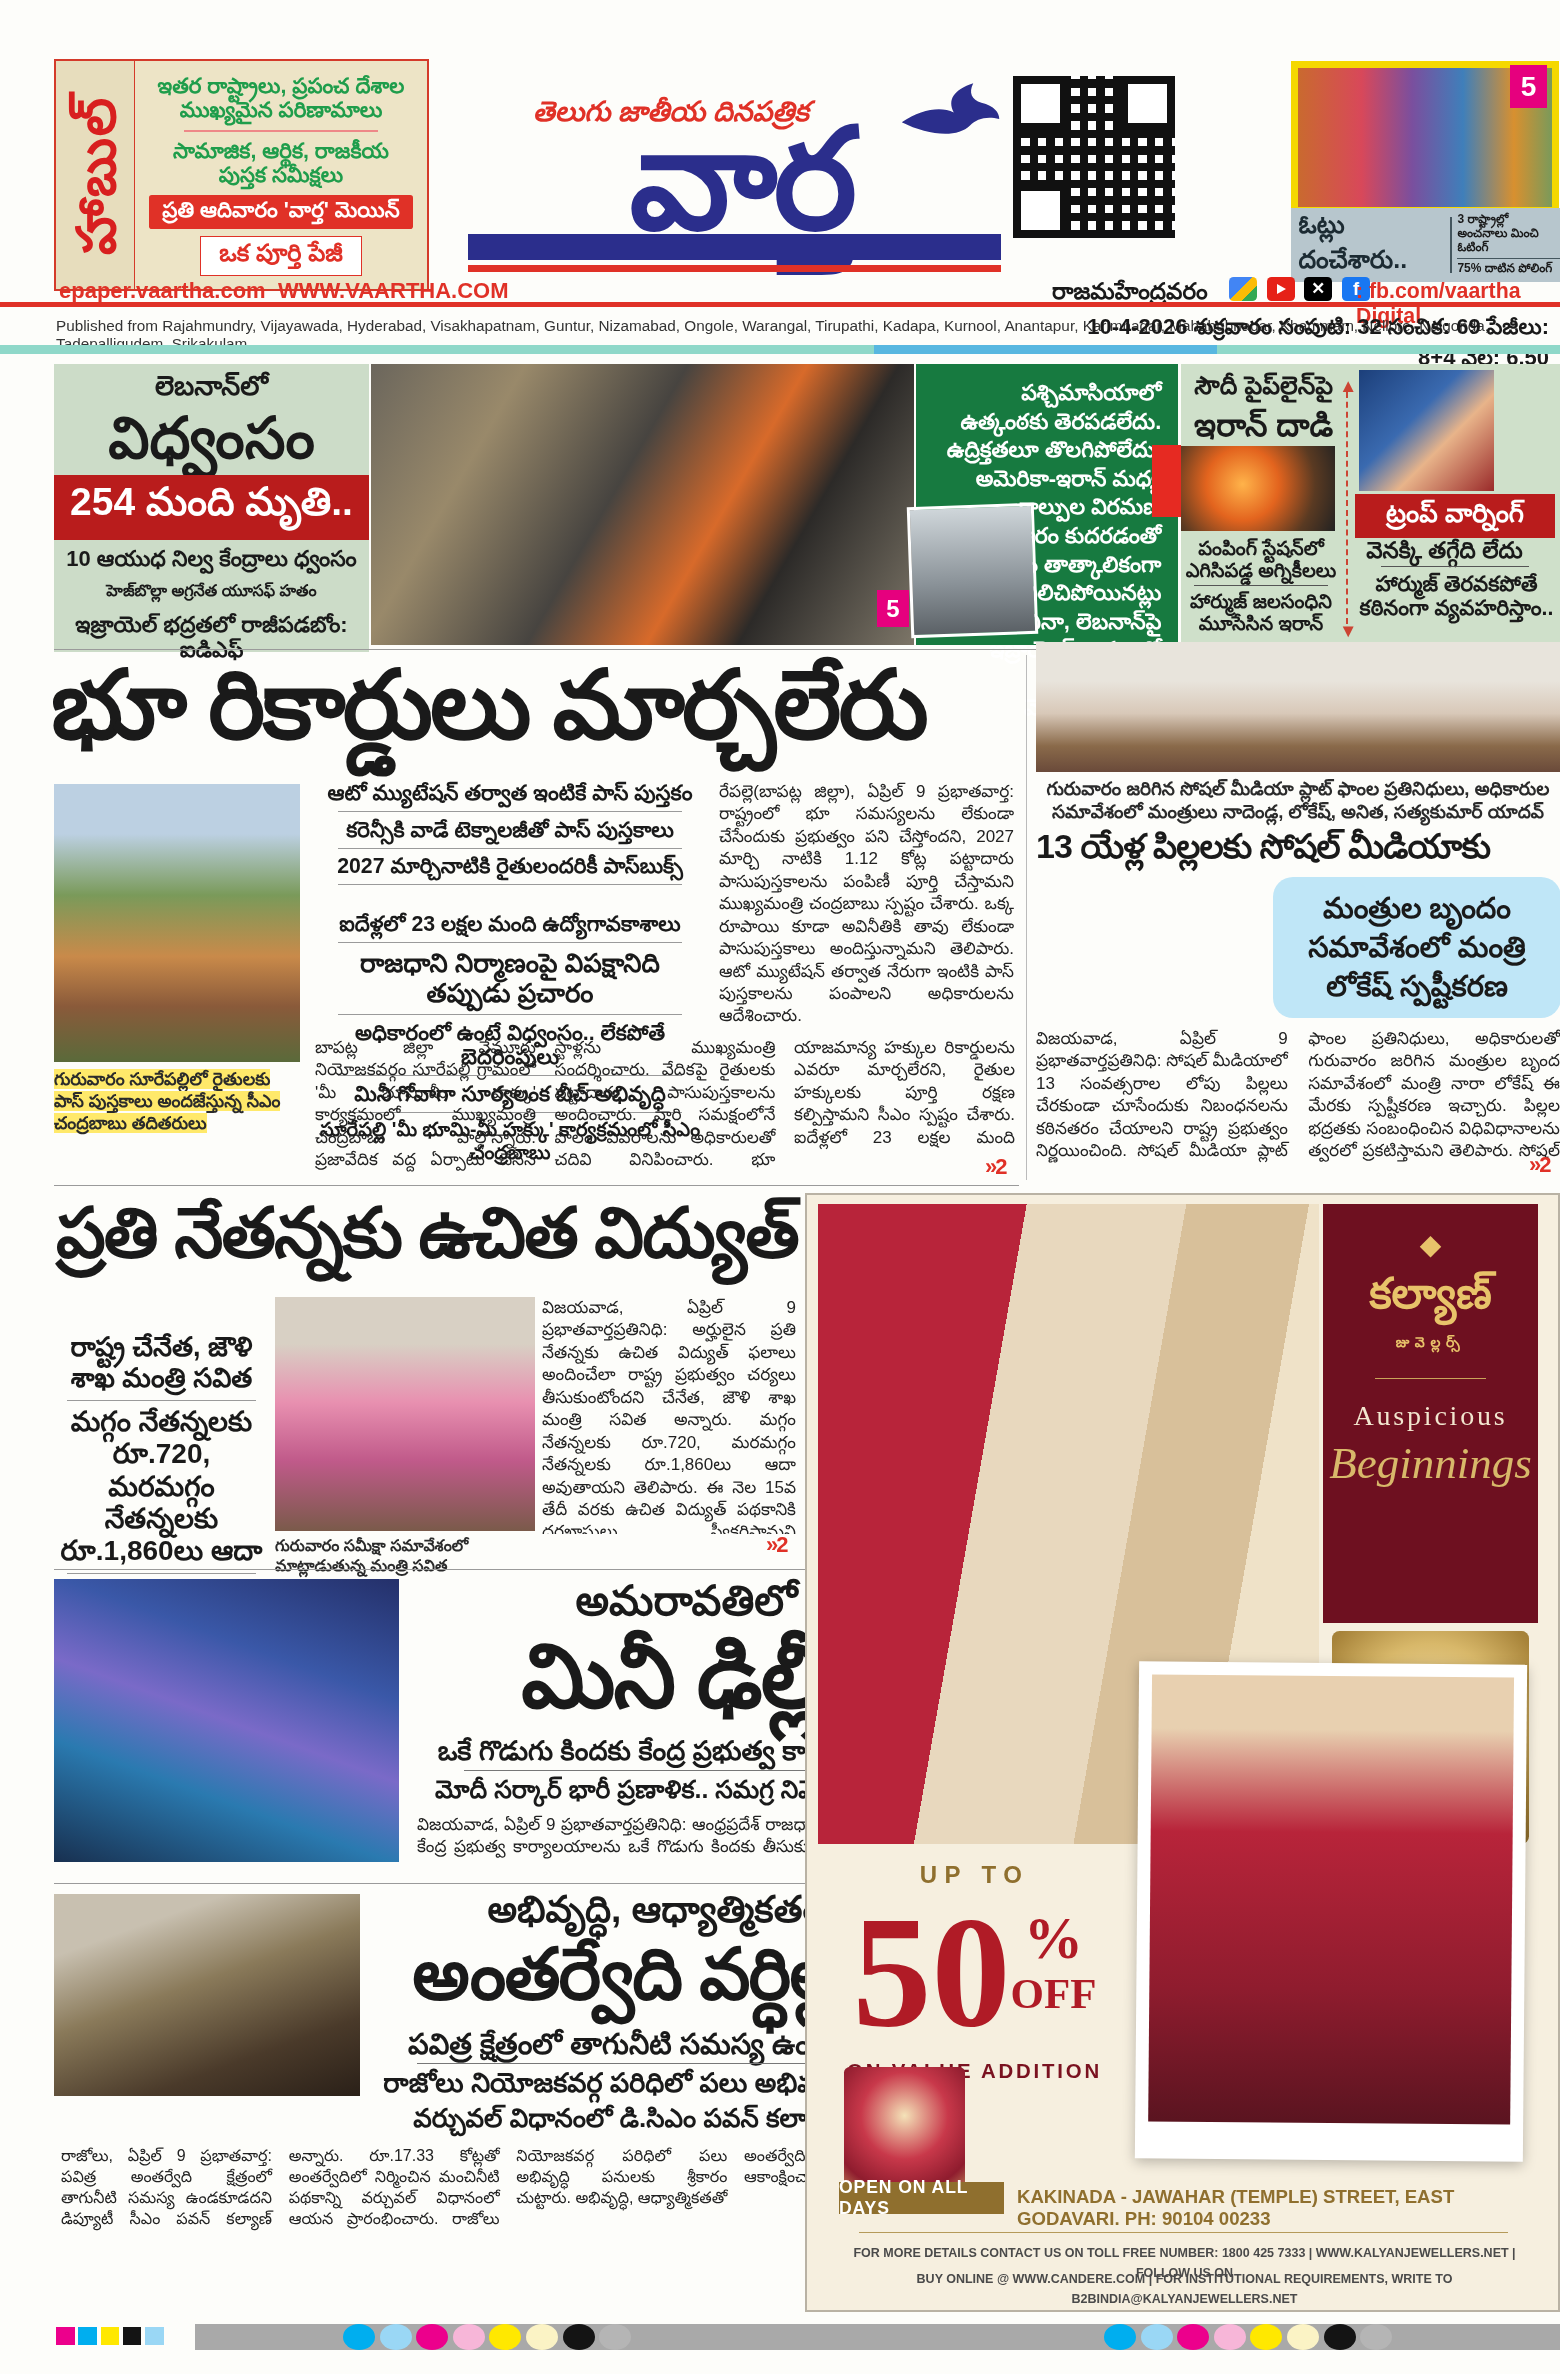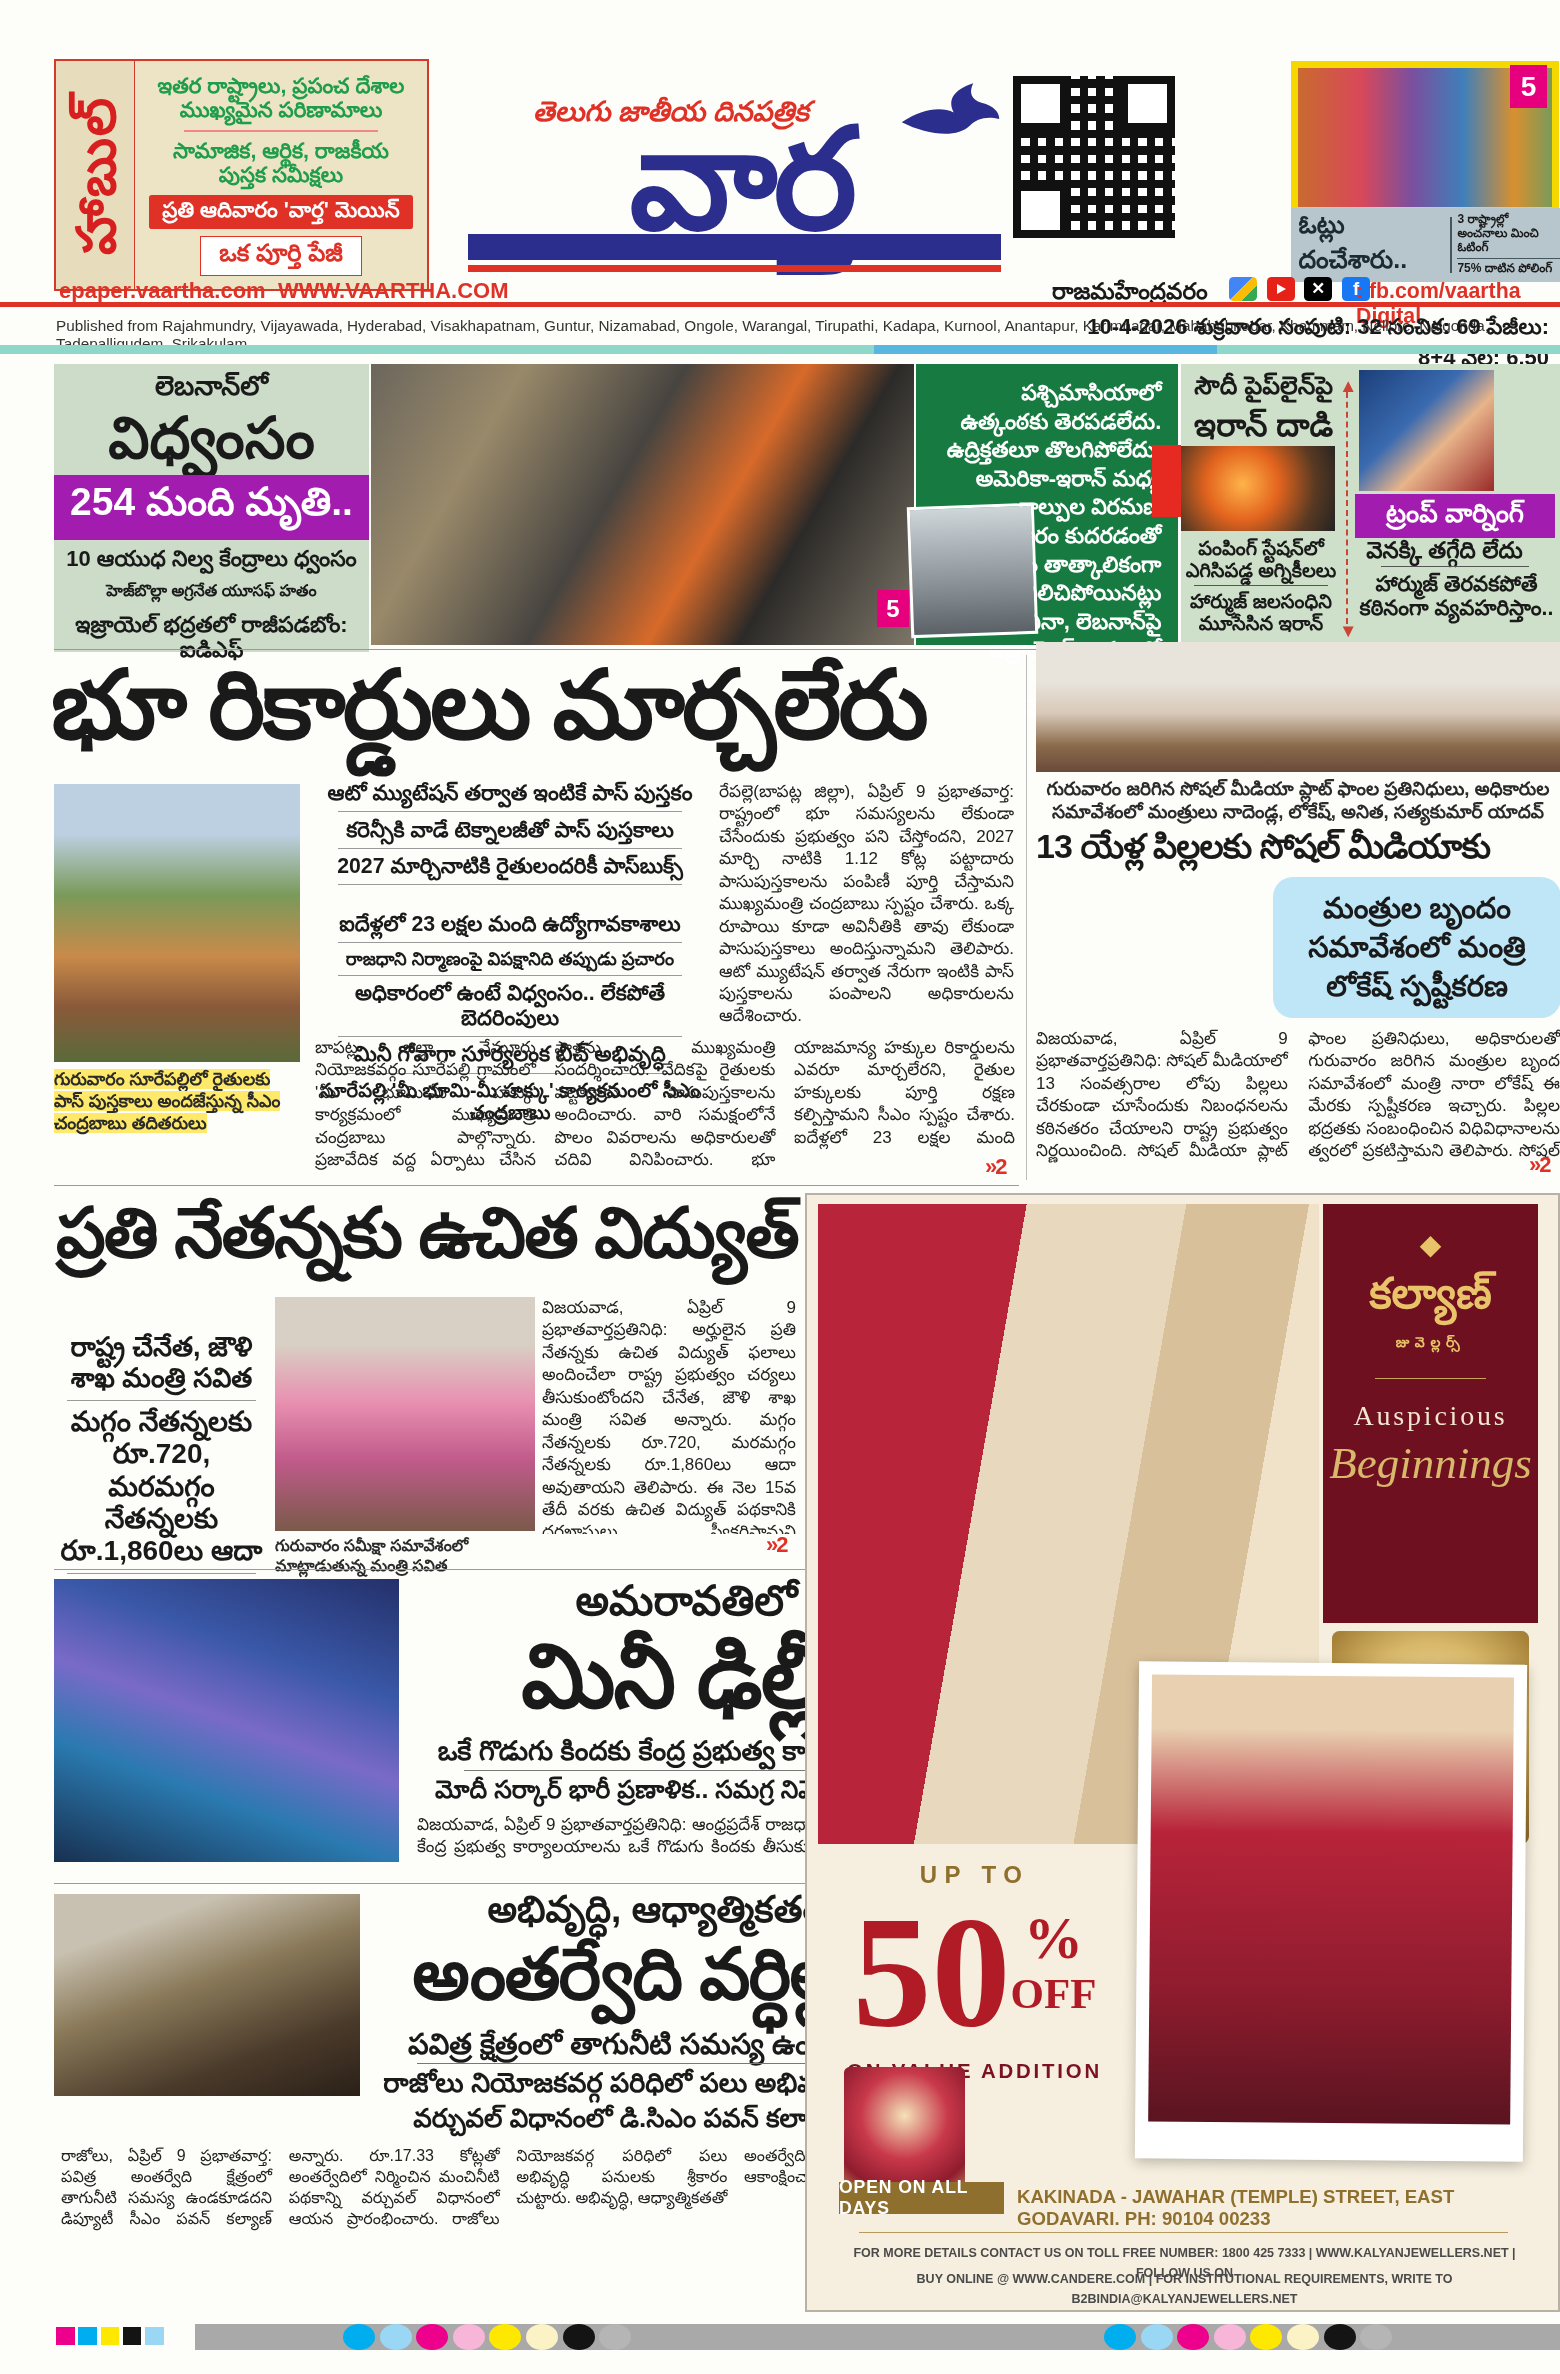--- a/index.html
+++ b/index.html
@@ -35,21 +35,21 @@
   .badge5{background:#e6007e;color:#fff;font-weight:900;font-size:28px;display:flex;align-items:center;justify-content:center;}
   .icon{display:inline-block;width:28px;height:24px;border-radius:4.6px;vertical-align:middle;margin:0 2.8px;position:relative;}
   .ic-yt{background:#e62117;}
   .ic-yt:after{content:"";position:absolute;left:10.2px;top:6.5px;border-left:9.3px solid #fff;border-top:5.6px solid transparent;border-bottom:5.6px solid transparent;}
   .ic-x{background:#000;color:#fff;font-weight:900;font-size:16.7px;text-align:center;line-height:24px;}
   .ic-fb{background:#1877f2;color:#fff;font-weight:900;font-size:18.6px;text-align:center;line-height:24px;}
   .ic-gn{background:linear-gradient(135deg,#4285f4 45%,#fbbc05 45% 70%,#34a853 70%);}
   .segbar{background:linear-gradient(90deg,#8fd8c9 0 56%,#58b7e0 56% 78%,#8fd8c9 78%);}
   
   .panelA{background:#ccdcc8;display:flex;flex-direction:column;align-items:center;padding-top:7.4px;}
-  .redbar{background:#a21caf;color:#fff;}
+  .redbar{background:#b91c1c;color:#fff;}
   .panelB{background:#177a40;color:#fff;padding:15px 16.7px;}
   .panelC{background:#cfe0ca;}
   .dotline{border-left:2.8px dashed #cc4433;}
   .subline{font-weight:bold;text-align:center;line-height:1.15;}
   .capt{font-weight:bold;color:#2b2b2b;line-height:1.25;}
   .bluebox{background:#bfe6f7;border-radius:20px;display:flex;align-items:center;justify-content:center;}
   .hl{background:#ffe96a;}
   .bodytx{font-size:17px;line-height:1.32;color:#222;}
   
   .ad{background:#f6efdf;border:2.8px solid #b9b2a4;}
@@ -177,21 +177,21 @@
 
   <div class="abs" style="left:315px;top:781px;width:390px;">
     <div class="subline" style="font-size:21.3px;">ఆటో మ్యుటేషన్ తర్వాత ఇంటికే పాస్ పుస్తకం</div>
     <div class="rule" style="width:88%;"></div>
     <div class="subline" style="font-size:21.3px;">కరెన్సీకి వాడే టెక్నాలజీతో పాస్ పుస్తకాలు</div>
     <div class="rule" style="width:88%;"></div>
     <div class="subline" style="font-size:21.3px;">2027 మార్చినాటికి రైతులందరికీ పాస్‌బుక్స్</div>
     <div class="rule" style="width:88%;"></div>
     <div class="subline" style="font-size:21.3px;margin-top:27px;">ఐదేళ్లలో 23 లక్షల మంది ఉద్యోగావకాశాలు</div>
     <div class="rule" style="width:88%;"></div>
-    <div class="subline" style="font-size:18px;">రాజధాని నిర్మాణంపై విపక్షానిది తప్పుడు ప్రచారం</div>
+    <div class="subline" style="font-size:26px;">రాజధాని నిర్మాణంపై విపక్షానిది తప్పుడు ప్రచారం</div>
     <div class="rule" style="width:88%;"></div>
     <div class="subline" style="font-size:21.3px;">అధికారంలో ఉంటే విధ్వంసం.. లేకపోతే బెదరింపులు</div>
     <div class="rule" style="width:88%;"></div>
     <div class="subline" style="font-size:21.3px;">మినీ గోవాగా సూర్యలంక బీచ్ అభివృద్ధి</div>
     <div class="rule" style="width:88%;"></div>
     <div class="subline" style="font-size:19.5px;">సూరేపల్లి 'మీ భూమి-మీ హక్కు' కార్యక్రమంలో సీఎం చంద్రబాబు</div>
   </div>
 
   <div class="abs bodytx jst" style="left:719px;top:781px;width:295px;height:249px;overflow:hidden;">రేపల్లె(బాపట్ల జిల్లా), ఏప్రిల్ 9 ప్రభాతవార్త: రాష్ట్రంలో భూ సమస్యలను లేకుండా చేసేందుకు ప్రభుత్వం పని చేస్తోందని, 2027 మార్చి నాటికి 1.12 కోట్ల పట్టాదారు పాసుపుస్తకాలను పంపిణీ పూర్తి చేస్తామని ముఖ్యమంత్రి చంద్రబాబు స్పష్టం చేశారు. ఒక్క రూపాయి కూడా అవినీతికి తావు లేకుండా పాసుపుస్తకాలు అందిస్తున్నామని తెలిపారు. ఆటో మ్యుటేషన్ తర్వాత నేరుగా ఇంటికి పాస్ పుస్తకాలను పంపాలని అధికారులను ఆదేశించారు.</div>
   <div class="abs bodytx jst" style="left:315px;top:1037px;width:700px;height:141px;column-count:3;column-gap:18.6px;overflow:hidden;">బాపట్ల జిల్లా వేమూరు నియోజకవర్గం సూరేపల్లి గ్రామంలో 'మీ భూమి-మీ హక్కు' కార్యక్రమంలో ముఖ్యమంత్రి చంద్రబాబు పాల్గొన్నారు. ప్రజావేదిక వద్ద ఏర్పాటు చేసిన స్టాళ్లను ముఖ్యమంత్రి సందర్శించారు. వేదికపై రైతులకు పట్టాదారు పాసుపుస్తకాలను అందించారు. వారి సమక్షంలోనే పొలం వివరాలను అధికారులతో చదివి వినిపించారు. భూ యాజమాన్య హక్కుల రికార్డులను ఎవరూ మార్చలేరని, రైతుల హక్కులకు పూర్తి రక్షణ కల్పిస్తామని సీఎం స్పష్టం చేశారు. ఐదేళ్లలో 23 లక్షల మంది యువతకు ఉద్యోగావకాశాలు కల్పిస్తామని చెప్పారు.</div>

